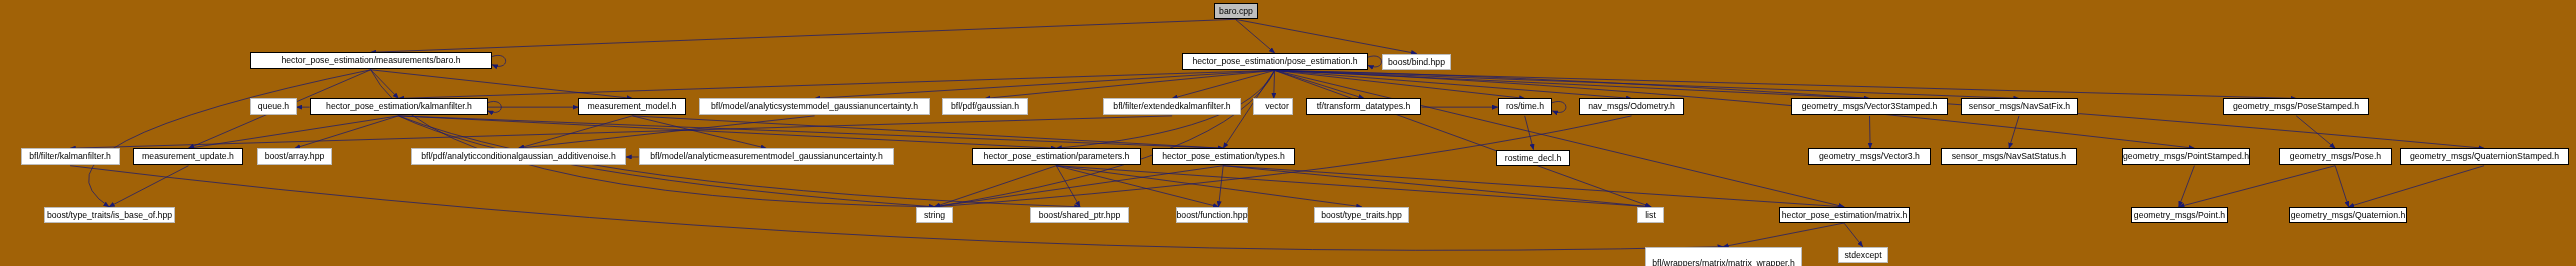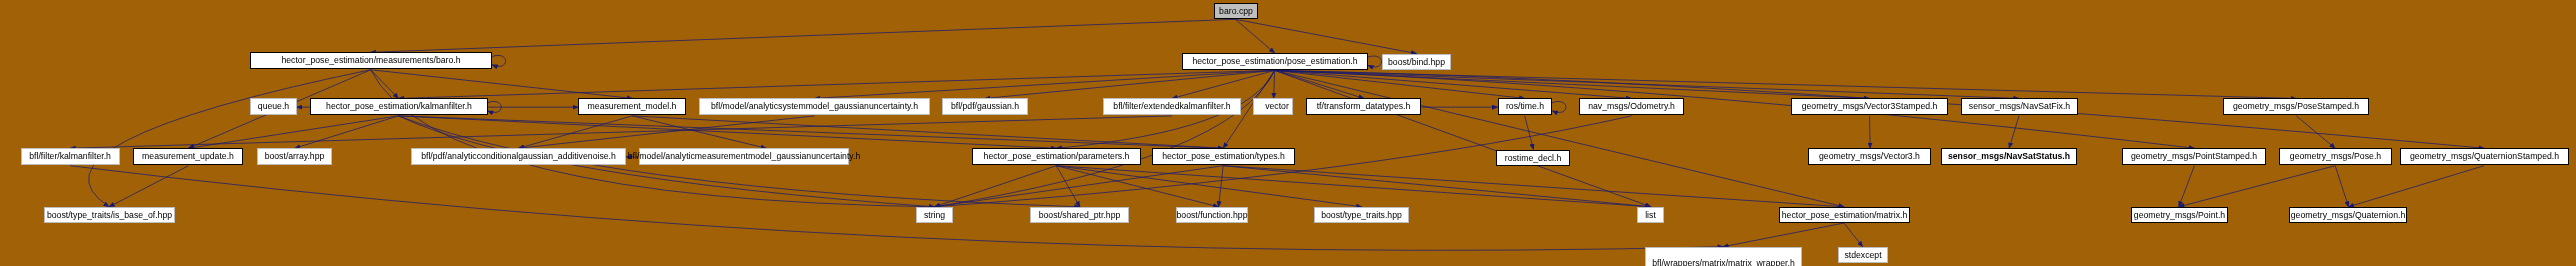--- a/index.html
+++ b/index.html
@@ -108,27 +108,27 @@
       <div class="node link" style="left: 1306px; top: 98px; width: 115px; height: 17.4px;">tf/transform_datatypes.h</div>
       <div class="node link" style="left: 1498px; top: 98px; width: 54px; height: 17.4px;">ros/time.h</div>
       <div class="node link" style="left: 1579px; top: 98px; width: 105px; height: 17.4px;">nav_msgs/Odometry.h</div>
       <div class="node link" style="left: 1791px; top: 98px; width: 157px; height: 17.4px;">geometry_msgs/Vector3Stamped.h</div>
       <div class="node link" style="left: 1961px; top: 98px; width: 117px; height: 17.4px;">sensor_msgs/NavSatFix.h</div>
       <div class="node link" style="left: 2223px; top: 98px; width: 146px; height: 17.4px;">geometry_msgs/PoseStamped.h</div>
       <div class="node plain" style="left: 20.6px; top: 148px; width: 99px; height: 17.4px;">bfl/filter/kalmanfilter.h</div>
       <div class="node link" style="left: 133px; top: 148px; width: 110px; height: 17.4px;">measurement_update.h</div>
       <div class="node plain" style="left: 257px; top: 148px; width: 75px; height: 17.4px;">boost/array.hpp</div>
       <div class="node plain" style="left: 411px; top: 148px; width: 215px; height: 17.4px;">bfl/pdf/analyticconditionalgaussian_additivenoise.h</div>
-      <div class="node plain" style="left: 639px; top: 148px; width: 210px; height: 17.4px;">bfl/model/analyticmeasurementmodel_gaussianuncertainty.h</div>
+      <div class="node plain" style="left: 639px; top: 148px; width: 255px; height: 17.4px;">bfl/model/analyticmeasurementmodel_gaussianuncertainty.h</div>
       <div class="node link" style="left: 972px; top: 148px; width: 169px; height: 17.4px;">hector_pose_estimation/parameters.h</div>
       <div class="node link" style="left: 1152px; top: 148px; width: 143px; height: 17.4px;">hector_pose_estimation/types.h</div>
       <div class="node link" style="left: 1496px; top: 150px; width: 74px; height: 16px;">rostime_decl.h</div>
       <div class="node link" style="left: 1808px; top: 148px; width: 123px; height: 17.4px;">geometry_msgs/Vector3.h</div>
-      <div class="node link" style="left: 1941px; top: 148px; width: 136px; height: 17.4px; font-weight: bold;">sensor_msgs/NavSatStatus.h</div>
-      <div class="node link" style="left: 2122px; top: 148px; width: 144px; height: 17.4px;">geometry_msgs/PointStamped.h</div>
+      <div class="node link" style="left: 1941px; top: 148px; width: 136px; height: 17.4px;">sensor_msgs/NavSatStatus.h</div>
+      <div class="node link" style="left: 2122px; top: 148px; width: 128px; height: 17.4px;">geometry_msgs/PointStamped.h</div>
       <div class="node link" style="left: 2279px; top: 148px; width: 113px; height: 17.4px;">geometry_msgs/Pose.h</div>
       <div class="node link" style="left: 2400px; top: 148px; width: 169px; height: 17.4px;">geometry_msgs/QuaternionStamped.h</div>
       <div class="node plain" style="left: 44px; top: 207px; width: 131px; height: 16px;">boost/type_traits/is_base_of.hpp</div>
       <div class="node plain" style="left: 916px; top: 207px; width: 37px; height: 16px;">string</div>
       <div class="node plain" style="left: 1030px; top: 207px; width: 99px; height: 16px;">boost/shared_ptr.hpp</div>
       <div class="node plain" style="left: 1176px; top: 207px; width: 72px; height: 16px;">boost/function.hpp</div>
       <div class="node plain" style="left: 1314px; top: 207px; width: 95px; height: 16px;">boost/type_traits.hpp</div>
       <div class="node plain" style="left: 1637px; top: 207px; width: 27px; height: 16px;">list</div>
       <div class="node link" style="left: 1779px; top: 207px; width: 131px; height: 16px;">hector_pose_estimation/matrix.h</div>
       <div class="node link" style="left: 2131px; top: 207px; width: 97px; height: 16px;">geometry_msgs/Point.h</div>

